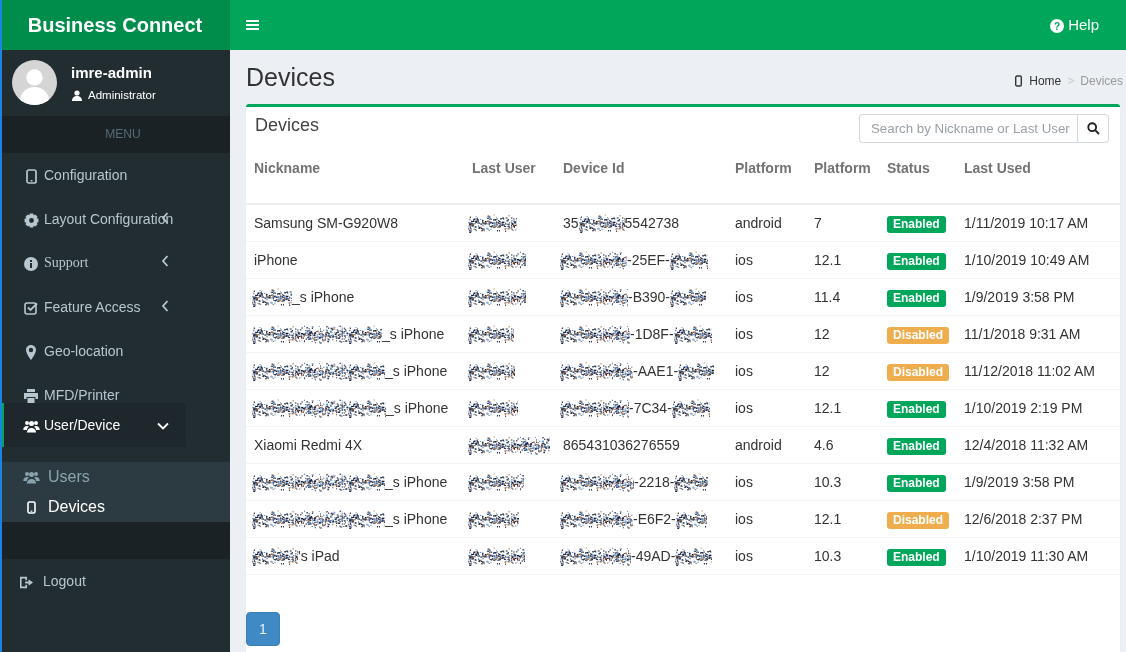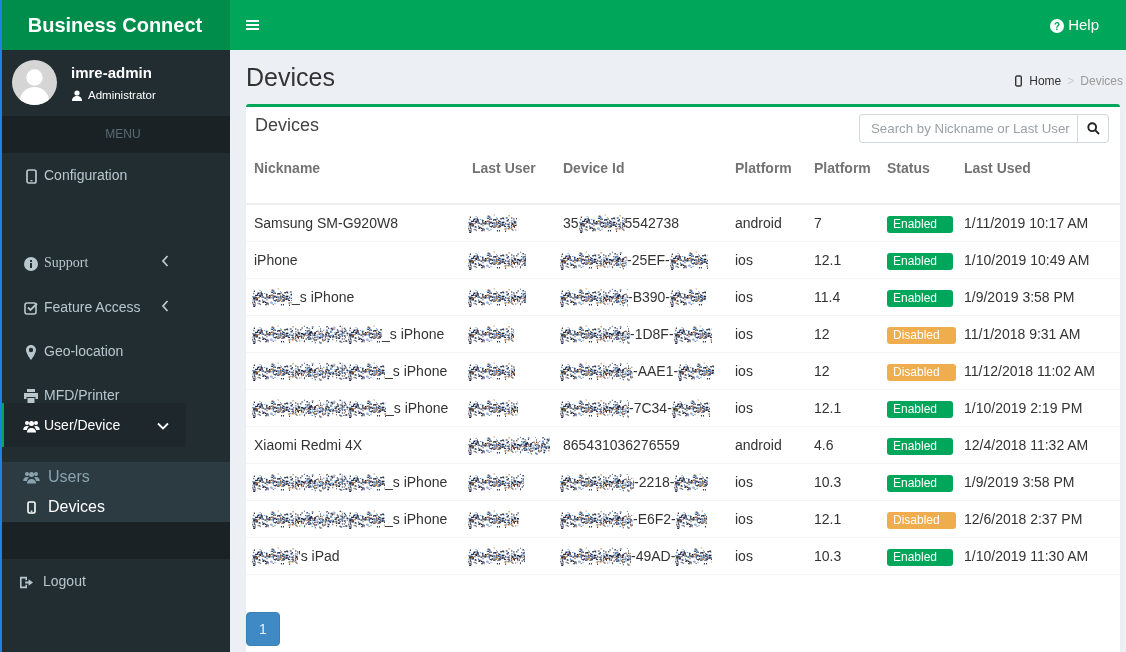--- a/index.html
+++ b/index.html
@@ -43,21 +43,21 @@
 .breadcrumb .cur { color:#999; }
 .box { position:absolute; left:16px; top:54px; width:874px; height:548px; background:#fff; border-top:3px solid #00a65a; border-radius:3px 3px 0 0; box-shadow:0 1px 1px rgba(0,0,0,0.1); }
 .boxtitle { position:absolute; left:9px; top:8px; font-size:18px; color:#444; }
 .sgroup { position:absolute; right:11px; top:7px; width:250px; height:29px; }
 .sinput { position:absolute; left:0; top:0; width:218px; height:29px; border:1px solid #d2d6de; border-right:none; border-radius:4px 0 0 4px; background:#fff; color:#9aa0a6; font-size:13.3px; line-height:27px; padding-left:11px; white-space:nowrap; }
 .sbtn { position:absolute; right:0; top:0; width:32px; height:29px; border:1px solid #d2d6de; border-radius:0 4px 4px 0; background:#fff; text-align:center; }
 .sbtn svg { margin-top:7px; }
 table.dt { position:absolute; left:0; top:45px; width:874px; border-collapse:collapse; table-layout:fixed; font-size:14px; color:#333; }
 table.dt th { text-align:left; color:#737373; font-weight:bold; padding:8px 8px 27px 8px; border-bottom:2px solid #eee; }
 table.dt td { padding:8px; border-bottom:1px solid #f4f4f4; height:37px; line-height:20px; white-space:nowrap; overflow:hidden; }
-.lbl { display:inline-block; padding:2px 16px 3px 6px; font-size:12px; font-weight:normal; color:#fff; border-radius:3px; line-height:12px; }
+.lbl { display:inline-block; padding:2px 6px 3px 6px; font-size:12px; font-weight:bold; color:#fff; border-radius:3px; line-height:12px; }
 .lbl.g { background:#00a65a; }
 .lbl.o { background:#f0ad4e; }
 table.dt svg { vertical-align:-5px; }
 .sA { margin-left:-2px; }
 .sB { margin-left:-4px; }
 .sC { margin-left:-3px; }
 .pag { position:absolute; left:0; top:505px; width:34px; height:34px; background:#3f8ac4; border:1px solid #3a80b5; border-radius:4px; color:#eaf2fa; font-size:14px; text-align:center; line-height:32px; }
 </style>
 </head>
 <body>
@@ -112,20 +112,29 @@
   <div class="menuhdr">MENU</div>
 
   <div class="mi" style="top:103px;">
       <span class="ic"><svg width="11" height="15" viewBox="0 0 11 15">
           <rect x="1" y="1" width="9" height="13" rx="1.8" fill="none" stroke="#b8c7ce" stroke-width="1.7"></rect>
           <rect x="4.5" y="11" width="2" height="1.4" fill="#b8c7ce"></rect>
         </svg></span>
       <span class="tx">Configuration</span>
     </div>
 
+  <div class="mi" style="top:147px;">
+      <span class="ic"><svg width="15" height="15" viewBox="0 0 16 16">
+          <path fill-rule="evenodd" d="M6.2 0.6 L9.8 0.6 L10.3 2.5 L12.0 1.5 L14.5 4.0 L13.5 5.7 L15.4 6.2 L15.4 9.8 L13.5 10.3 L14.5 12.0 L12.0 14.5 L10.3 13.5 L9.8 15.4 L6.2 15.4 L5.7 13.5 L4.0 14.5 L1.5 12.0 L2.5 10.3 L0.6 9.8 L0.6 6.2 L2.5 5.7 L1.5 4.0 L4.0 1.5 L5.7 2.5Z M8 5.4A2.6 2.6 0 1 0 8 10.6A2.6 2.6 0 1 0 8 5.4Z" fill="#b8c7ce"></path>
+        </svg></span>
+      <span class="tx">Layout Configuration</span>
+      <span class="ar"><svg width="8" height="12" viewBox="0 0 8 12">
+          <path d="M6.5 1L2 6l4.5 5" fill="none" stroke="#b8c7ce" stroke-width="1.8"></path>
+        </svg></span>
+    </div>
 
   <div class="mi" style="top:191px;font-family:Liberation Serif, serif;">
       <span class="ic"><svg width="14" height="14" viewBox="0 0 14 14">
           <circle cx="7" cy="7" r="7" fill="#b8c7ce"></circle>
           <rect x="6" y="3" width="2" height="2" fill="#222d32"></rect>
           <rect x="6" y="6" width="2" height="5" fill="#222d32"></rect>
         </svg></span>
       <span class="tx">Support</span>
       <span class="ar"><svg width="8" height="12" viewBox="0 0 8 12">
           <path d="M6.5 1L2 6l4.5 5" fill="none" stroke="#b8c7ce" stroke-width="1.8"></path>

